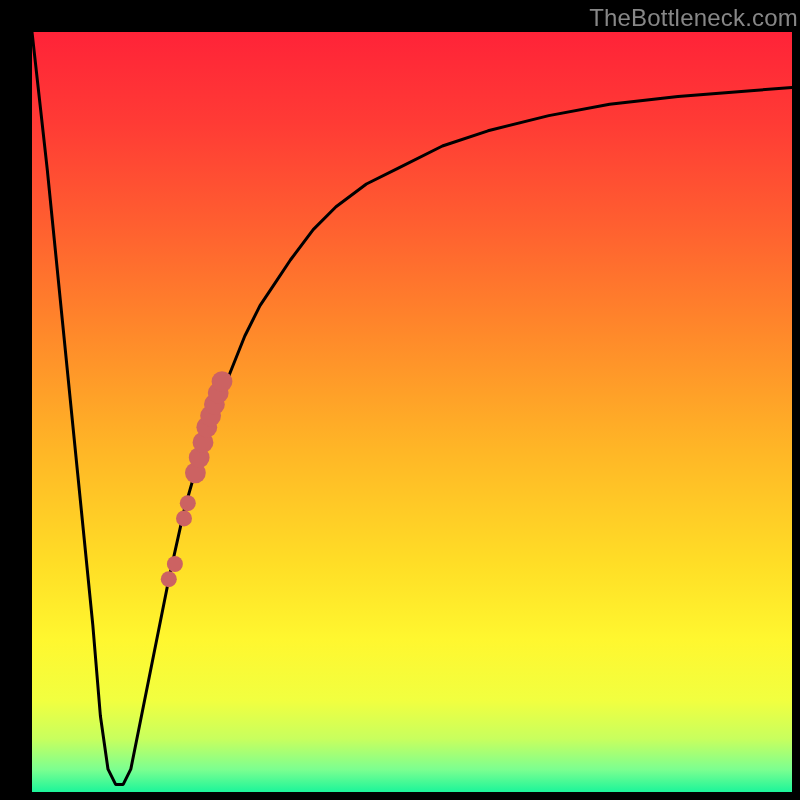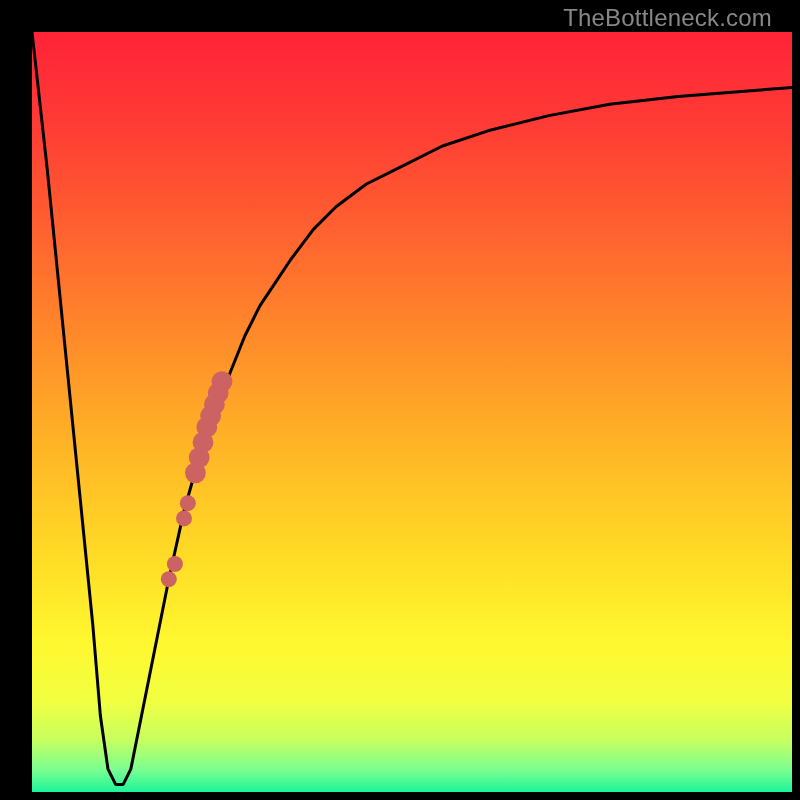--- a/index.html
+++ b/index.html
@@ -29,21 +29,21 @@
     position: absolute;
     left: 0; top: 0; right: 0; bottom: 0;
   }
   .curve-svg, .dots-svg {
     position: absolute;
     left: 0; top: 0;
   }
   .watermark {
     position: absolute;
     top: 4px;
-    right: 28px;
+    right: 2px;
     font-family: Arial, Helvetica, sans-serif;
     font-size: 24px;
     font-weight: 500;
     color: #878787;
     letter-spacing: 0.2px;
     user-select: none;
   }
 </style>
 </head>
 <body>

